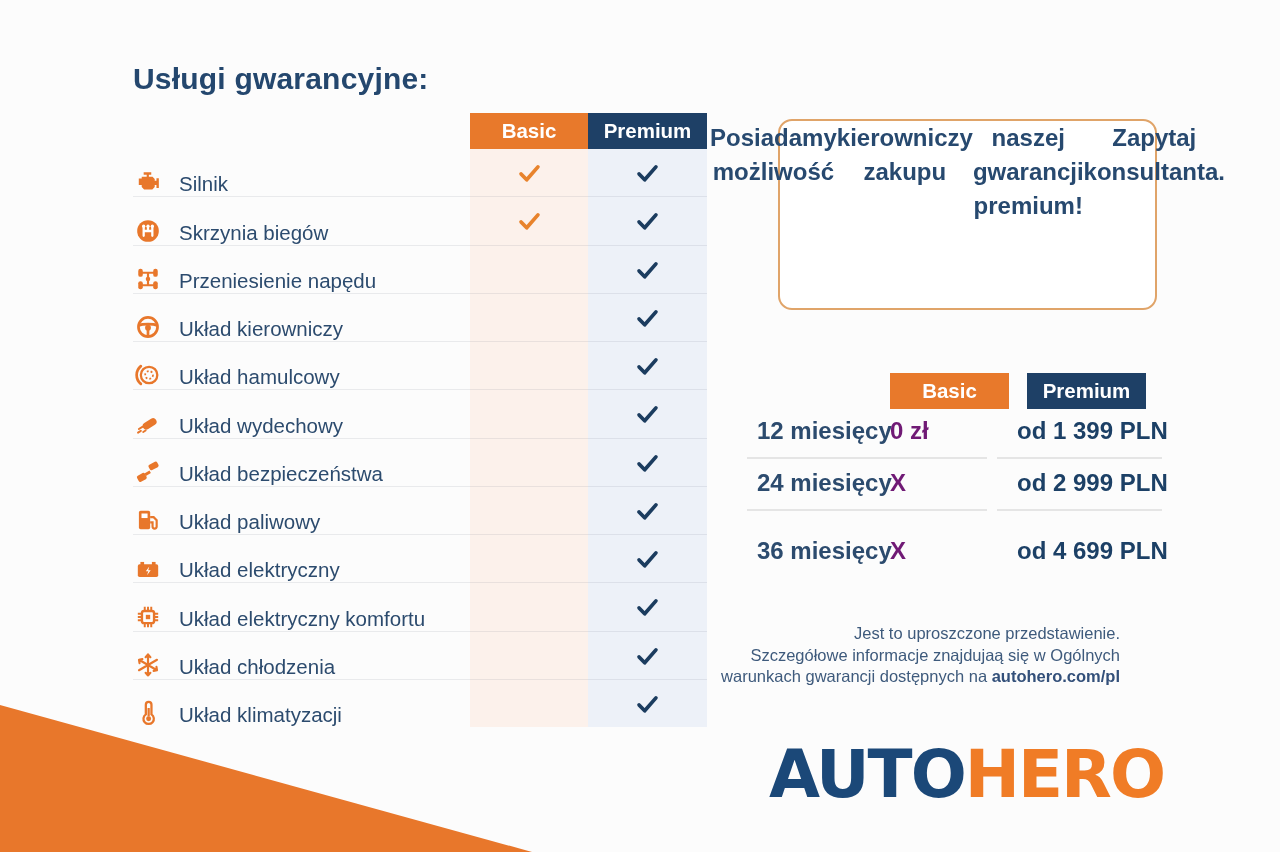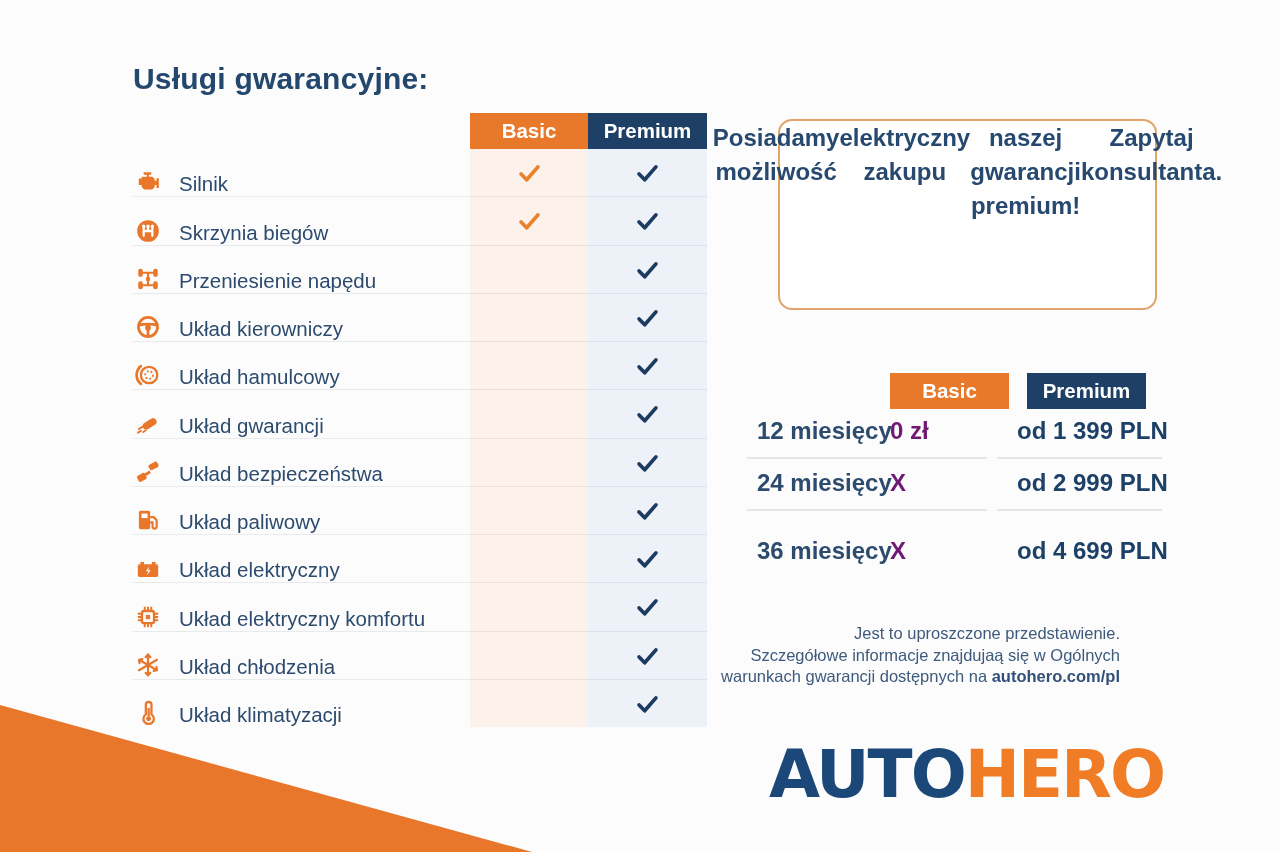--- a/index.html
+++ b/index.html
@@ -180,21 +180,21 @@
           </span>
     </div>
 
     <div class="cmp-row">
       <span class="ric">
             <svg viewBox="0 0 24 24" fill="currentColor">
               <rect x="6.5" y="8.6" width="14" height="6.6" rx="3.3" transform="rotate(-33 13.5 11.9)"></rect>
               <path d="M3.6 16.6l3.2-2M2.8 20l2.6-1.7M7.6 19.4l2.2-1.4" stroke="currentColor" stroke-width="1.8" stroke-linecap="round" fill="none"></path>
             </svg>
           </span>
-      <span class="rlabel">Układ gwarancji</span>
+      <span class="rlabel">Układ wydechowy</span>
       <span class="cell cb"></span>
       <span class="cell cp">
             <svg viewBox="0 0 24 24" fill="none" stroke="currentColor" stroke-width="3.3" stroke-linecap="round" stroke-linejoin="round">
               <path d="M4.5 13.3l5 5.2L19.5 7"></path>
             </svg>
           </span>
     </div>
 
     <div class="cmp-row">
       <span class="ric">
@@ -294,21 +294,21 @@
             <svg viewBox="0 0 24 24" fill="none" stroke="currentColor" stroke-width="3.3" stroke-linecap="round" stroke-linejoin="round">
               <path d="M4.5 13.3l5 5.2L19.5 7"></path>
             </svg>
           </span>
     </div>
   </div>
   </section>
 
   <section class="fin-box">
     <div>Posiadamy możliwość</div>
-    <div>elektryczny zakupu</div>
+    <div>kierowniczy zakupu</div>
     <div>naszej gwarancji premium!</div>
     <div>Zapytaj konsultanta.</div>
   </section>
 
   <section class="pricing">
     <div class="p-head basic">Basic</div>
     <div class="p-head premium">Premium</div>
     <div id="p-rows">
     <div class="p-row" style="top: 40px;">
       <span class="p-period">12 miesięcy</span>

